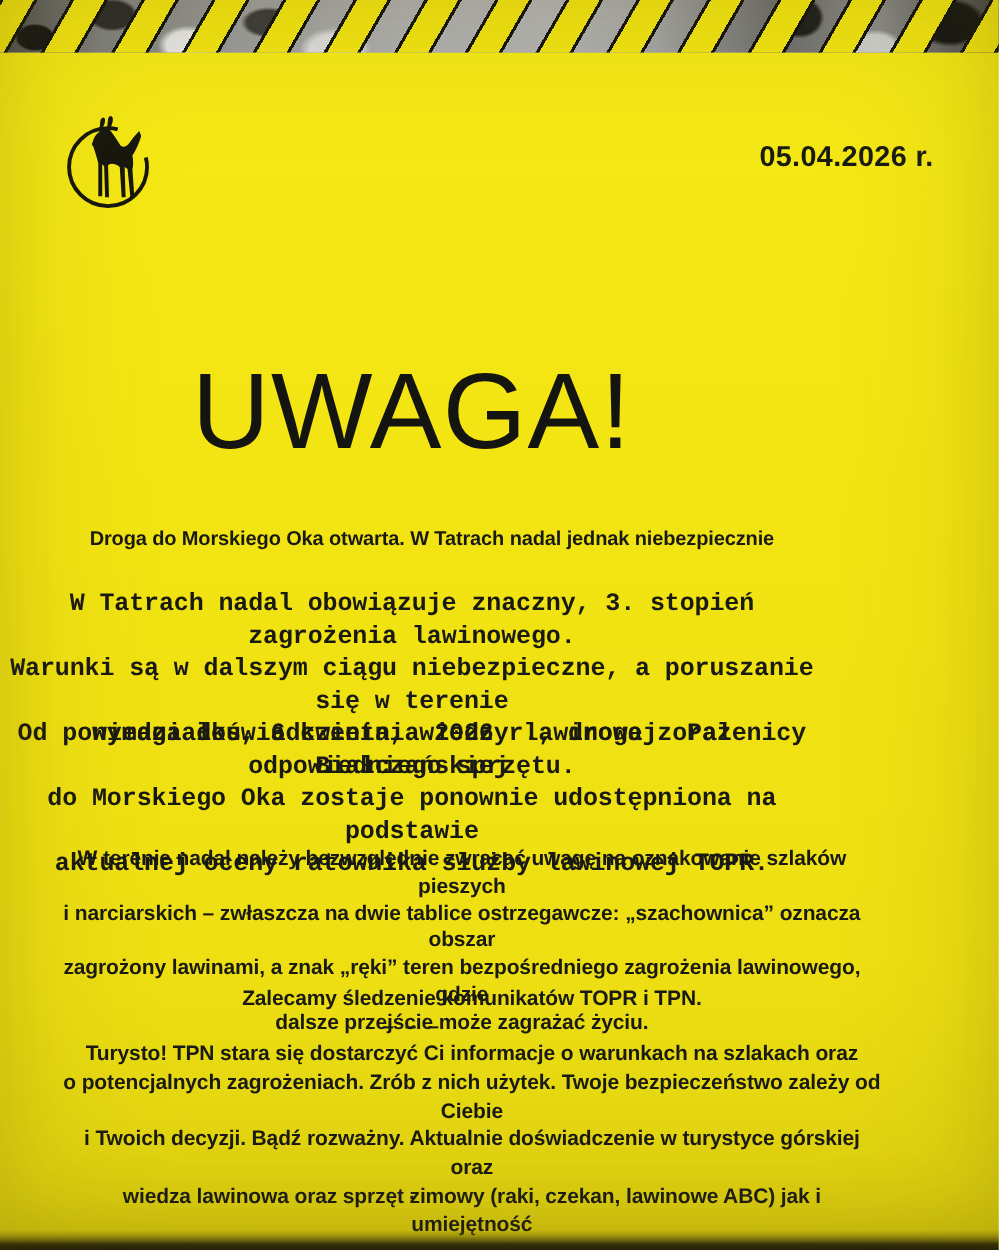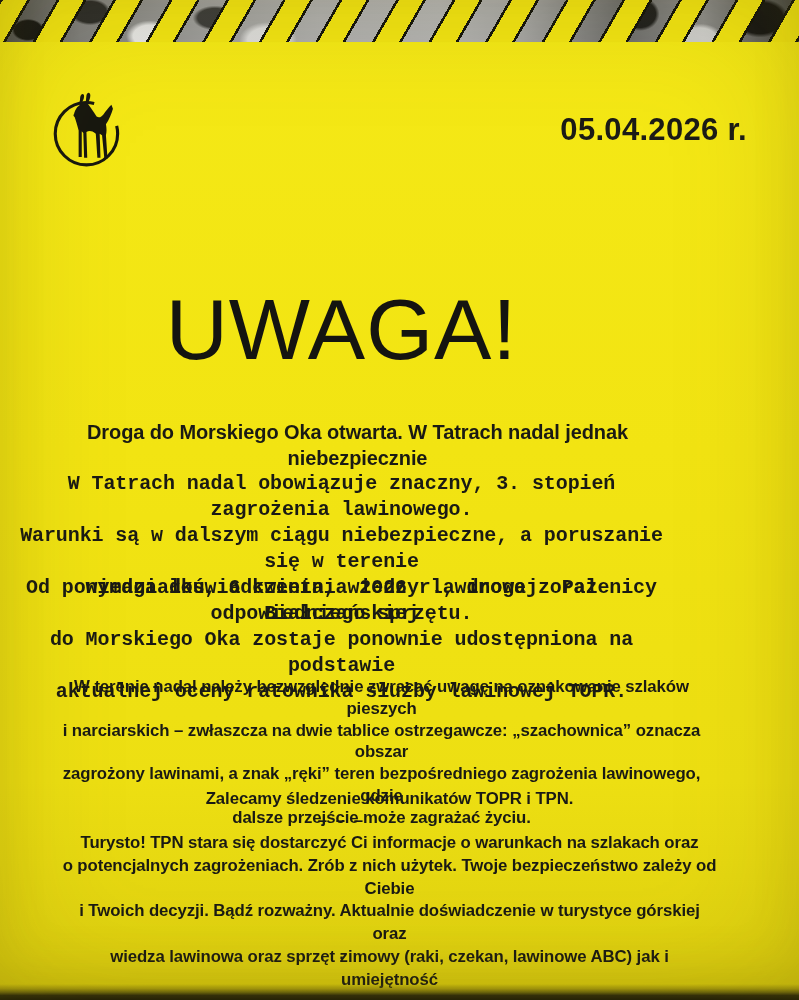--- a/index.html
+++ b/index.html
@@ -59,28 +59,28 @@
   
   .brand { position:absolute; top:90px; left:52px; display:flex; align-items:flex-start; }
   .brand svg { display:block; }
   .brand-text {
     margin:10px 0 0 9px;
     font-size:21px; line-height:24px; font-weight:400;
     color:#23231e; letter-spacing:.2px; white-space:pre-line;
   }
   .date {
     position:absolute; top:112px; right:52px;
-    font-size:31px; font-weight:700; letter-spacing:.3px; color:#1b1b16;
+    font-size:23px; font-weight:700; letter-spacing:.3px; color:#1b1b16;
   }
 
   
-  .center { position:absolute; left:12px; width:659px; text-align:center; }
+  .center { position:absolute; left:0; width:659px; text-align:center; }
   .title { top:286px; font-size:86px; line-height:1; font-weight:400; letter-spacing:1px; color:#141410; }
   .lines { white-space:pre-line; font-weight:700; }
-  .p-lead    { top:419px; font-size:20px;   line-height:26px;   letter-spacing:-0.1px;padding-left:32px; }
+  .p-lead    { top:419px; font-size:16px;   line-height:26px;   letter-spacing:-0.1px;padding-left:32px; }
   .p-big     { font-size:20px; line-height:26px; letter-spacing:-0.1px; }
   .p-warning { top:471px;font-family:Liberation Mono, monospace; }
   .p-road    { top:575px;font-family:Liberation Mono, monospace; }
   .p-small   { font-size:16.8px; line-height:21.8px; letter-spacing:-0.1px; }
   .p-terrain { top:676px;margin-left:40px; }
   .p-follow  { top:788px;margin-left:48px; }
   .divider   { top:811px; font-size:16.8px; font-weight:700; letter-spacing:2px; }
   .p-tourist { top:832px; font-size:16.8px; line-height:22.8px; letter-spacing:-0.1px;margin-left:48px; }
   .dot       { top:944px; font-size:16.8px; font-weight:700; }
 </style>

